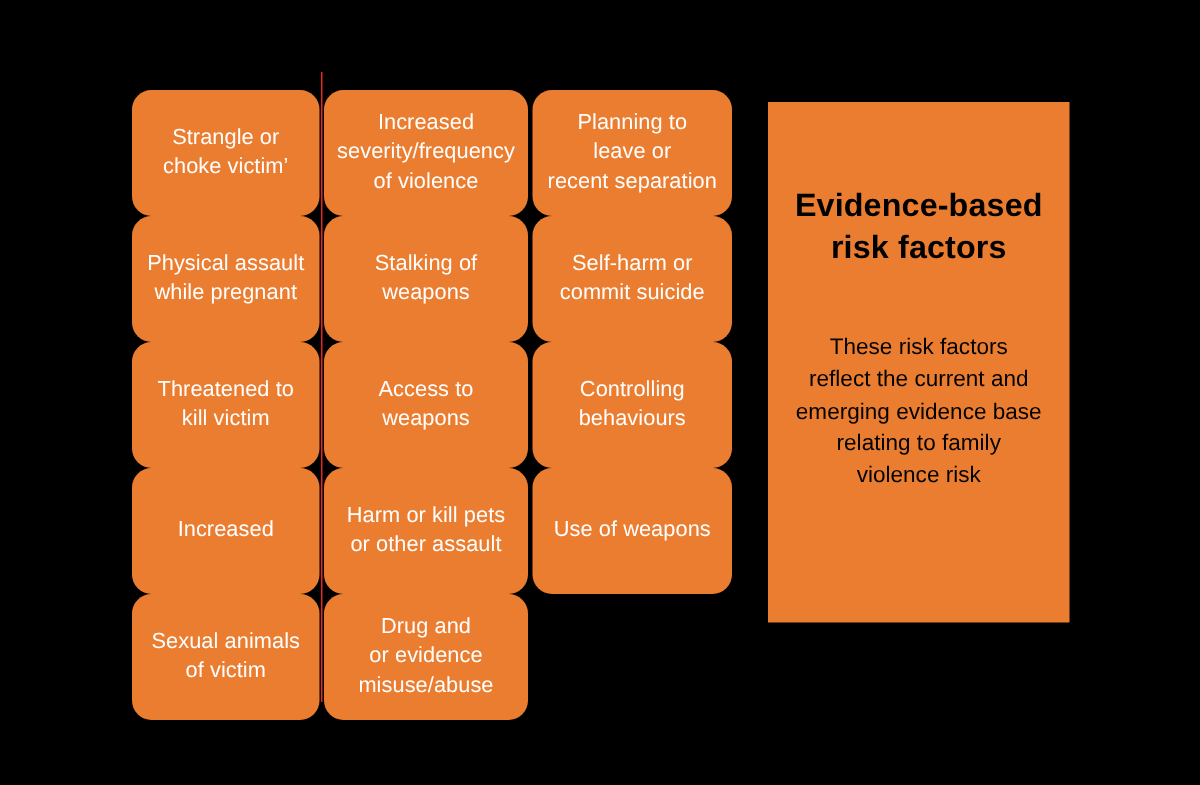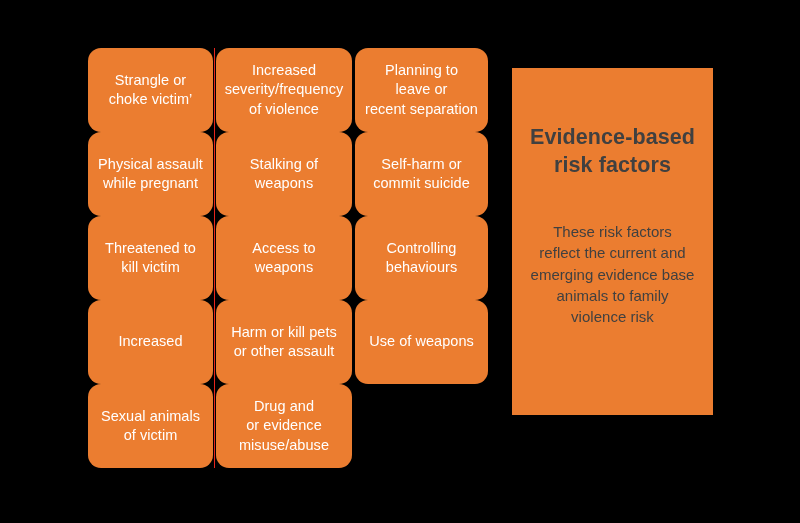--- a/index.html
+++ b/index.html
@@ -20,21 +20,21 @@
     position: relative;
     width: 800px;
     height: 523px;
     background: #000000;
   }
 
   
   #risk-factor-grid {
     position: absolute;
     left: 88px;
-    top: 48px;
+    top: 60px;
     width: 400px;
     height: 420px;
     display: grid;
     grid-template-columns: 125px 136px 133px;
     grid-template-rows: repeat(5, 84px);
     column-gap: 3px;
     row-gap: 0px;
   }
 
   .risk-tile {
@@ -68,21 +68,21 @@
   #legend-panel {
     position: absolute;
     left: 512px;
     top: 68px;
     width: 201px;
     height: 347px;
     background: #EB7D30;
     box-sizing: border-box;
     padding: 56px 10px 0 10px;
     text-align: center;
-    color: #404040;
+    color: #000000;
   }
 
   #legend-title {
     font-size: 21.5px;
     font-weight: bold;
     line-height: 1.28;
     letter-spacing: 0.1px;
     white-space: pre-line;
   }
 
@@ -131,17 +131,17 @@
   </div>
 
   <div id="column-divider-line"></div>
 
   <div id="legend-panel">
     <div id="legend-title">Evidence-based
 risk factors</div>
     <div id="legend-description">These risk factors
 reflect the current and
 emerging evidence base
-animals to family
+relating to family
 violence risk</div>
   </div>
 
 </div>
 
 </body></html>

